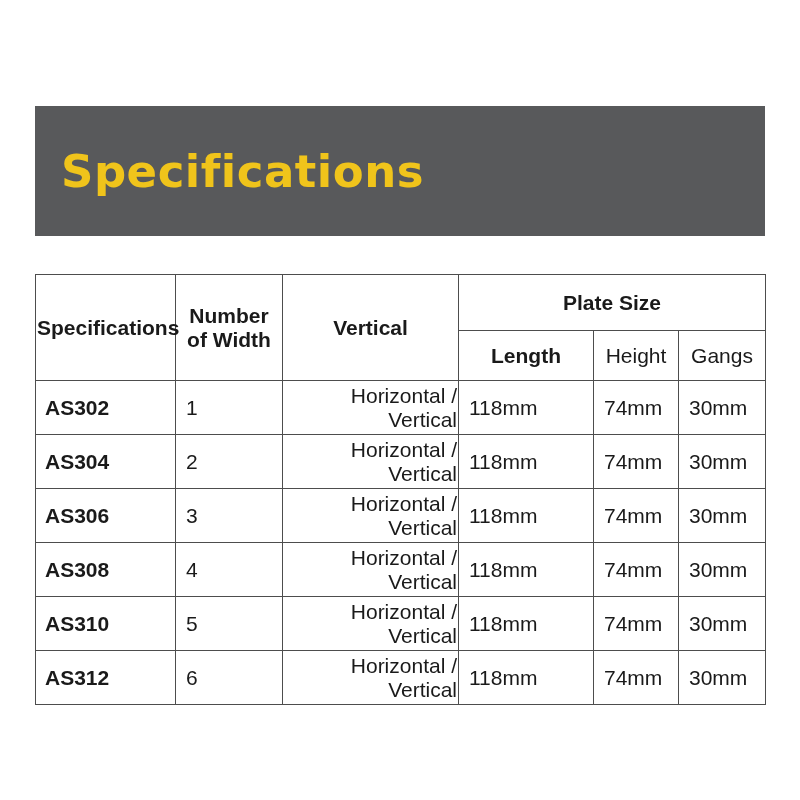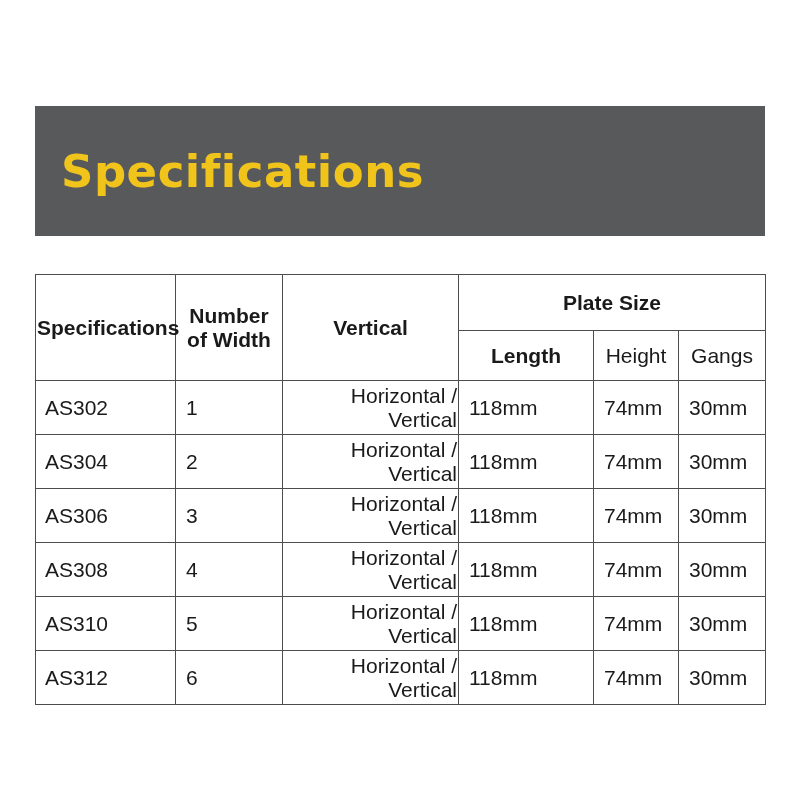--- a/index.html
+++ b/index.html
@@ -53,21 +53,21 @@
   }
   tr.header-top    { height: 56px; }
   tr.header-sub    { height: 50px; }
   tr.data-row      { height: 54px; }
   .spec-table td {
     text-align: left;
     padding-left: 10px;
     color: #1a1a1a;
   }
   .spec-table td.spec-cell {
-    font-weight: normal;
+    font-weight: bold;
     padding-left: 9px;
   }
   .spec-table td.dir-cell {
     padding-left: 8px;
     text-align: right;
   }
 </style>
 </head>
 <body>
 

